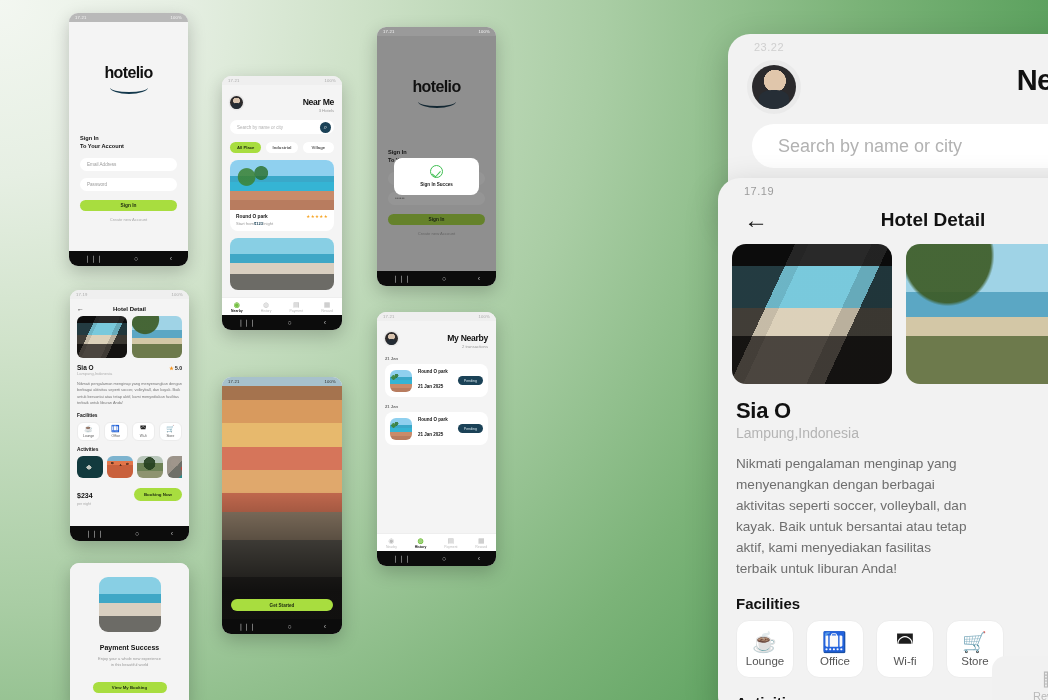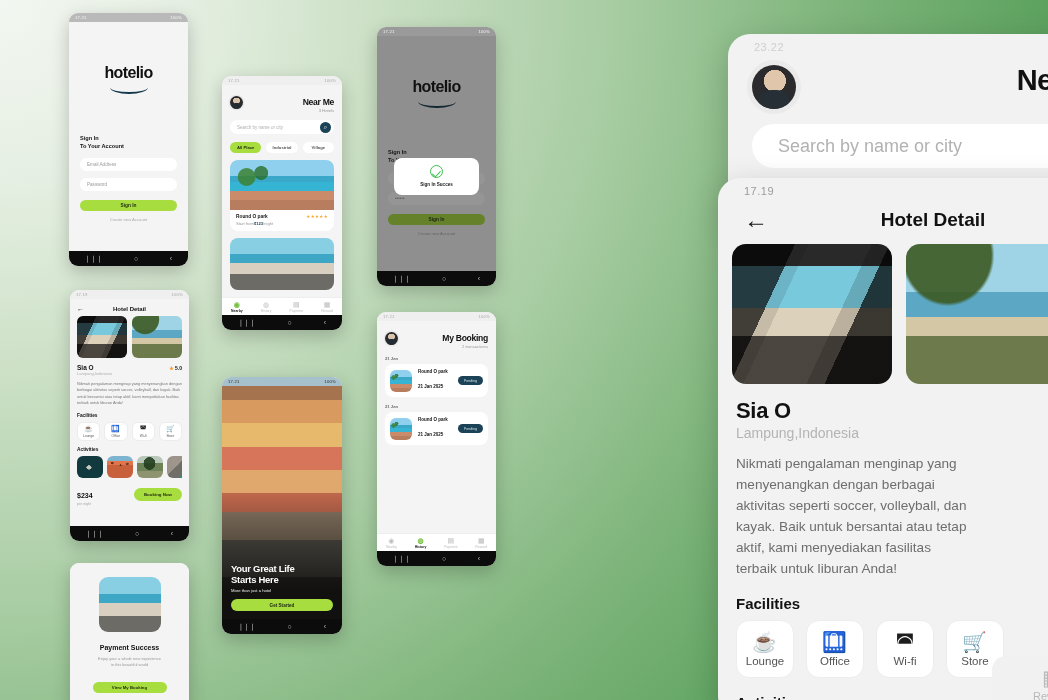--- a/index.html
+++ b/index.html
@@ -531,21 +531,21 @@
 <div class="phone" id="p5" style="left:377px;top:312px;width:119px;height:254px;">
   <div class="statusbar light">
     <span>17.21</span>
     <span>100%</span>
   </div>
   <div class="screen">
     <div class="mb">
       <div class="nm-top">
         <div class="avatar"></div>
         <div class="nm-title">
-          <b>My Booking</b>
+          <b>My Nearby</b>
           <div>2 transactions</div>
         </div>
       </div>
       <div class="mb-date">21 Jan</div>
       <div class="mb-card">
         <div class="mb-thumb img-pool"></div>
         <div class="mb-info">
           <b>Round O park</b>
           <span>21 Jan 2025</span>
         </div>
@@ -576,24 +576,20 @@
 </div>
 
 <div class="phone" id="p6" style="left:222px;top:377px;width:120px;height:257px;">
   <div class="statusbar" style="background:#a7c1cc;color:#2b2b2b">
     <span>17.21</span>
     <span>100%</span>
   </div>
   <div class="screen">
     <div class="onb img-cinque">
       <div class="onb-shade"></div>
-      <div class="onb-txt">
-        <h1><span>Your Great Life</span><br><span>Starts Here</span></h1>
-        <p>More than just a hotel</p>
-      </div>
       <div class="onb-btn">Get Started</div>
     </div>
   </div>
   <div class="navbar">
     <span>❘❘❘</span>
     <span>○</span>
     <span>‹</span>
   </div>
 </div>
 

